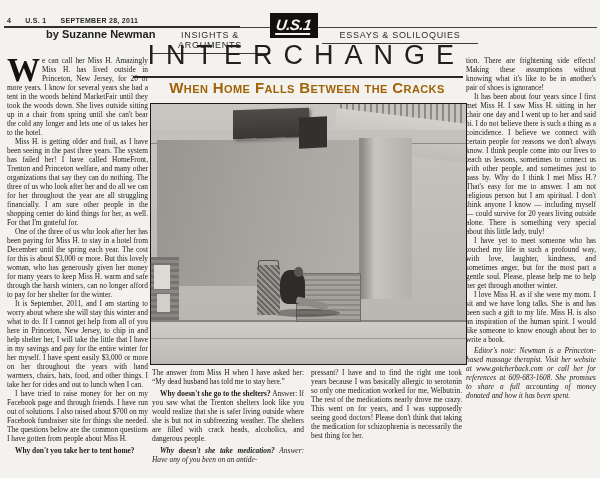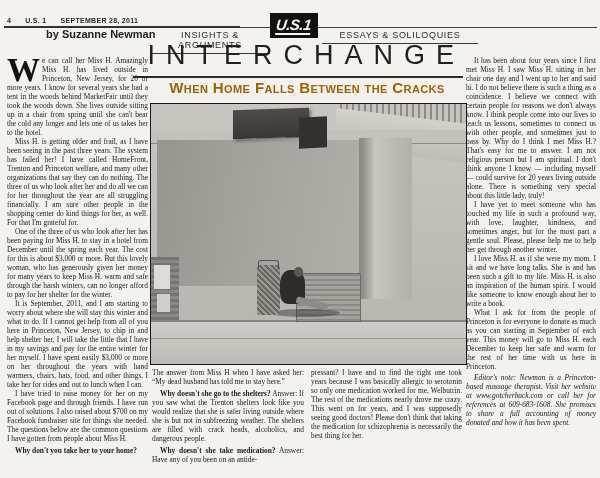--- a/index.html
+++ b/index.html
@@ -122,34 +122,34 @@
     <div class="ph-head"></div>
     <div class="ph-leg"></div>
   </div>
 
   <div class="col col1">
     <p class="first"><span class="dropcap">W</span><span>e can call her Miss H. Amazingly Miss H. has lived outside in Princeton, New Jersey, for 20 or more years. I know for several years she had a tent in the woods behind MarketFair until they took the woods down. She lives outside sitting up in a chair from spring until she can't bear the cold any longer and lets one of us takes her to the hotel.</span></p>
     <p class="ind">Miss H. is getting older and frail, as I have been seeing in the past three years. The system has failed her! I have called HomeFront, Trenton and Princeton welfare, and many other organizations that say they can do nothing. The three of us who look after her and do all we can for her throughout the year are all struggling financially. I am sure other people in the shopping center do kind things for her, as well. For that I'm grateful for.</p>
     <p class="ind">One of the three of us who look after her has been paying for Miss H. to stay in a hotel from December until the spring each year. The cost for this is about $3,000 or more. But this lovely woman, who has generously given her money for many years to keep Miss H. warm and safe through the harsh winters, can no longer afford to pay for her shelter for the winter.</p>
     <p class="ind">It is September, 2011, and I am starting to worry about where she will stay this winter and what to do. If I cannot get help from all of you here in Princeton, New Jersey, to chip in and help shelter her, I will take the little that I have in my savings and pay for the entire winter for her myself. I have spent easily $3,000 or more on her throughout the years with hand warmers, chairs, hats, food, and other things. I take her for rides and out to lunch when I can.</p>
     <p class="ind">I have tried to raise money for her on my Facebook page and through friends. I have run out of solutions. I also raised about $700 on my Facebook fundraiser site for things she needed. The questions below are the common questions I have gotten from people about Miss H.</p>
-    <p class="q">Why don't you take her to your home?</p>
+    <p class="q">Why don't you take her to tent home?</p>
   </div>
 
   <div class="col col2">
     <p>The answer from Miss H when I have asked her: “My dead husband has told me to stay here.”</p>
     <p class="ind" style="margin-top:3px;"><span class="qlead">Why doesn't she go to the shelters?</span><span> Answer: If you saw what the Trenton shelters look like you would realize that she is safer living outside where she is but not in subfreezing weather. The shelters are filled with crack heads, alcoholics, and dangerous people.</span></p>
-    <p class="ind" style="margin-top:3px;"><span class="qlead">Why doesn't she take medication?</span><span> Answer: Have any of you been on an antide-</span></p>
+    <p class="ind" style="margin-top:3px;font-style:italic;"><span class="qlead">Why doesn't she take medication?</span><span> Answer: Have any of you been on an antide-</span></p>
   </div>
 
   <div class="col col3">
     <p>pressant? I have and to find the right one took years because I was basically allergic to serotonin so only one medication worked for me, Welbutrin. The rest of the medications nearly drove me crazy. This went on for years, and I was supposedly seeing good doctors! Please don't think that taking the medication for schizophrenia is necessarily the best thing for her.</p>
   </div>
 
   <div class="col col4">
+    <p>tion. There are frightening side effects! Making these assumptions without knowing what it's like to be in another's pair of shoes is ignorance!</p>
     <p class="ind">It has been about four years since I first met Miss H. I saw Miss H. sitting in her chair one day and I went up to her and said hi. I do not believe there is such a thing as a coincidence. I believe we connect with certain people for reasons we don't always know. I think people come into our lives to teach us lessons, sometimes to connect us with other people, and sometimes just to pass by. Why do I think I met Miss H.? That's easy for me to answer. I am not religious person but I am spiritual. I don't think anyone I know — including myself — could survive for 20 years living outside alone. There is something very special about this little lady, truly!</p>
     <p class="ind">I have yet to meet someone who has touched my life in such a profound way, with love, laughter, kindness, and sometimes anger, but for the most part a gentle soul. Please, please help me to help her get through another winter.</p>
     <p class="ind">I love Miss H. as if she were my mom. I sit and we have long talks. She is and has been such a gift to my life. Miss H. is also an inspiration of the human spirit. I would like someone to know enough about her to write a book.</p>
-    <p class="ind">What I ask for from the people of Princeton is for everyone to donate as much as you can starting in September of each year. This money will go to Miss H. each December to keep her safe and warm for the rest of her time with us here in Princeton.</p>
     <p class="note">Editor's note: Newman is a Princeton-based massage therapist. Visit her website at www.gotcherback.com or call her for references at 609-683-1608. She promises to share a full accounting of money donated and how it has been spent.</p>
   </div>
 
 </div>
 
 </body></html>

